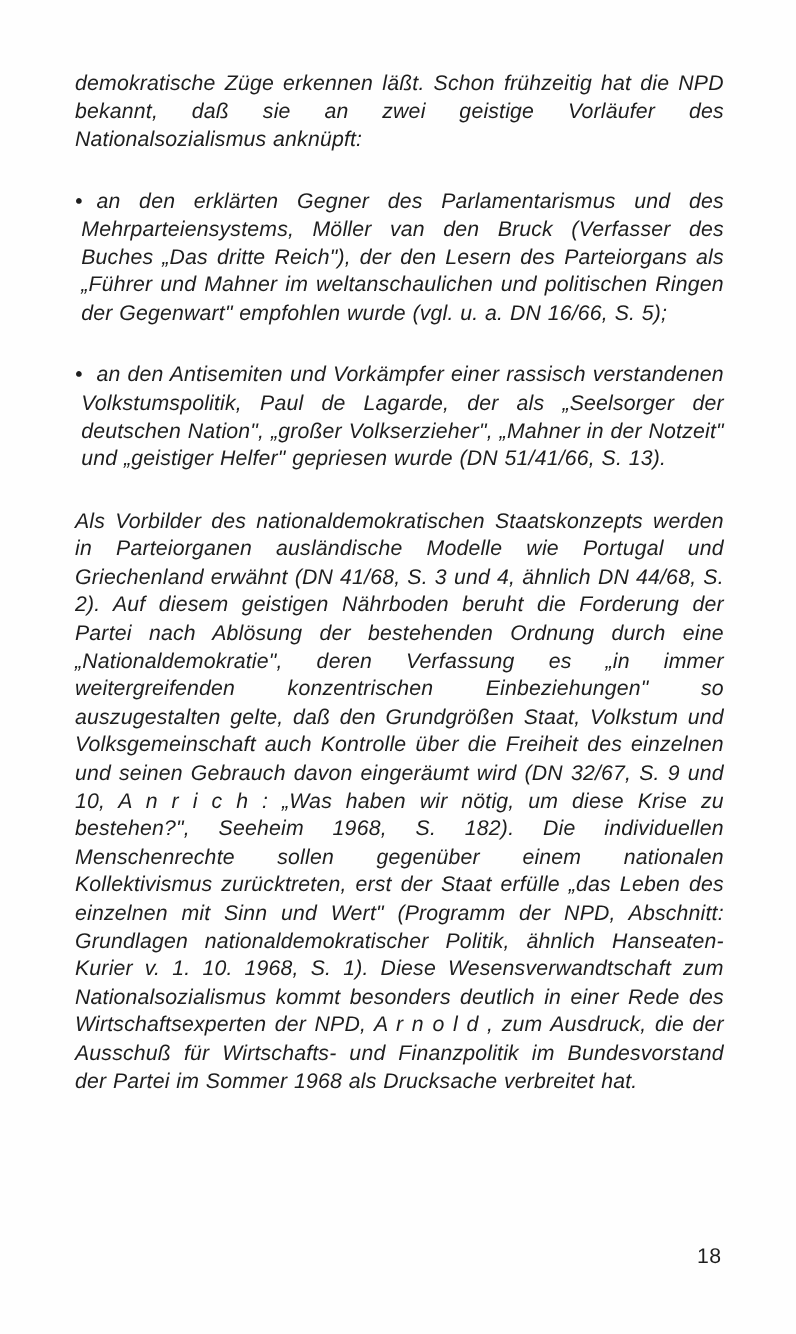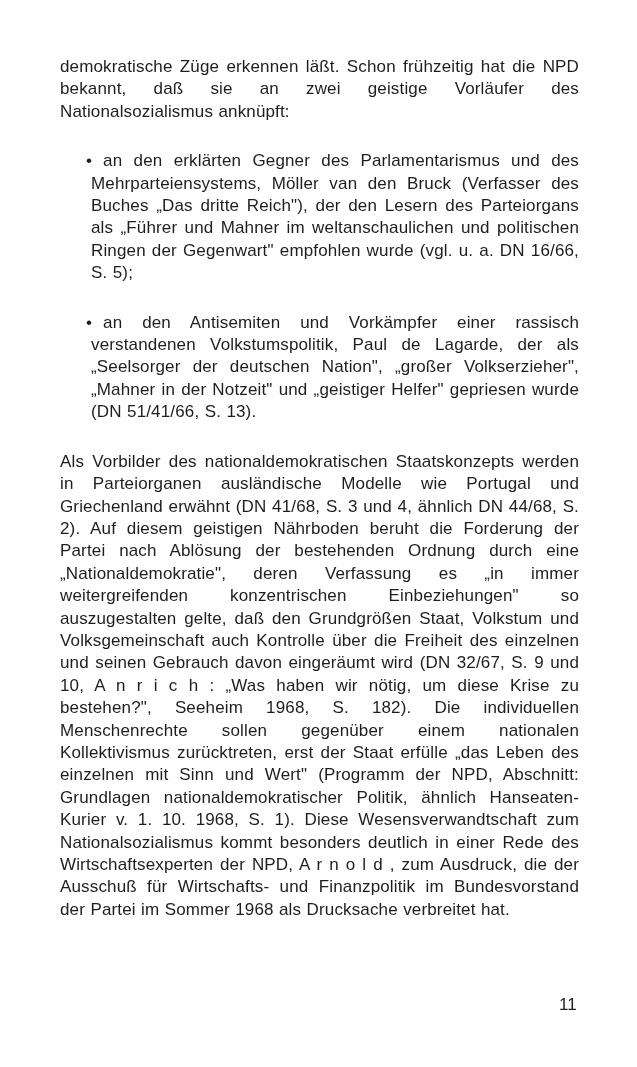--- a/index.html
+++ b/index.html
@@ -28,28 +28,28 @@
     right: 58px;
   }
   .para {
     font-size: 17px;
     line-height: 22.4px;
     text-align: justify;
     text-justify: inter-word;
     letter-spacing: 0.15px;
     margin: 0 0 27px 0;
     word-spacing: 0.5px;
+    font-style: italic;
   }
   .para:last-child {
     margin-bottom: 15px;
   }
   .para.bullet {
     padding-left: 5px;
     text-indent: -5px;
-    margin-left: 26px;
   }
   .bullet .marker {
     padding-right: 11px;
     text-indent: 0;
   }
   .page-number {
     position: absolute;
     right: 60px;
     bottom: 52px;
     font-size: 17px;
@@ -61,14 +61,14 @@
 <body>
 
 <div class="page">
   <main class="text-block">
 
   <div class="para"><span>demokratische Züge erkennen läßt. Schon frühzeitig hat die NPD bekannt, daß sie an zwei geistige Vorläufer des Nationalsozialismus anknüpft:</span></div>
       <div class="para bullet"><span class="marker">•</span><span>an den erklärten Gegner des Parlamentarismus und des Mehrparteiensystems, Möller van den Bruck (Verfasser des Buches „Das dritte Reich"), der den Lesern des Parteiorgans als „Führer und Mahner im weltanschaulichen und politischen Ringen der Gegenwart" empfohlen wurde (vgl. u. a. DN 16/66, S. 5);</span></div>
       <div class="para bullet"><span class="marker">•</span><span>an den Antisemiten und Vorkämpfer einer rassisch verstandenen Volkstumspolitik, Paul de Lagarde, der als „Seelsorger der deutschen Nation", „großer Volkserzieher", „Mahner in der Notzeit" und „geistiger Helfer" gepriesen wurde (DN 51/41/66, S. 13).</span></div>
       <div class="para"><span>Als Vorbilder des nationaldemokratischen Staatskonzepts werden in Parteiorganen ausländische Modelle wie Portugal und Griechenland erwähnt (DN 41/68, S. 3 und 4, ähnlich DN 44/68, S. 2). Auf diesem geistigen Nährboden beruht die Forderung der Partei nach Ablösung der bestehenden Ordnung durch eine „Nationaldemokratie", deren Verfassung es „in immer weitergreifenden konzentrischen Einbeziehungen" so auszugestalten gelte, daß den Grundgrößen Staat, Volkstum und Volksgemeinschaft auch Kontrolle über die Freiheit des einzelnen und seinen Gebrauch davon eingeräumt wird (DN 32/67, S. 9 und 10, A n r i c h : „Was haben wir nötig, um diese Krise zu bestehen?", Seeheim 1968, S. 182). Die individuellen Menschenrechte sollen gegenüber einem nationalen Kollektivismus zurücktreten, erst der Staat erfülle „das Leben des einzelnen mit Sinn und Wert" (Programm der NPD, Abschnitt: Grundlagen nationaldemokratischer Politik, ähnlich Hanseaten-Kurier v. 1. 10. 1968, S. 1). Diese Wesensverwandtschaft zum Nationalsozialismus kommt besonders deutlich in einer Rede des Wirtschaftsexperten der NPD, A r n o l d , zum Ausdruck, die der Ausschuß für Wirtschafts- und Finanzpolitik im Bundesvorstand der Partei im Sommer 1968 als Drucksache verbreitet hat.</span></div>
     </main>
-  <div class="page-number">11</div>
+  <div class="page-number">18</div>
 </div>
 
 </body></html>

